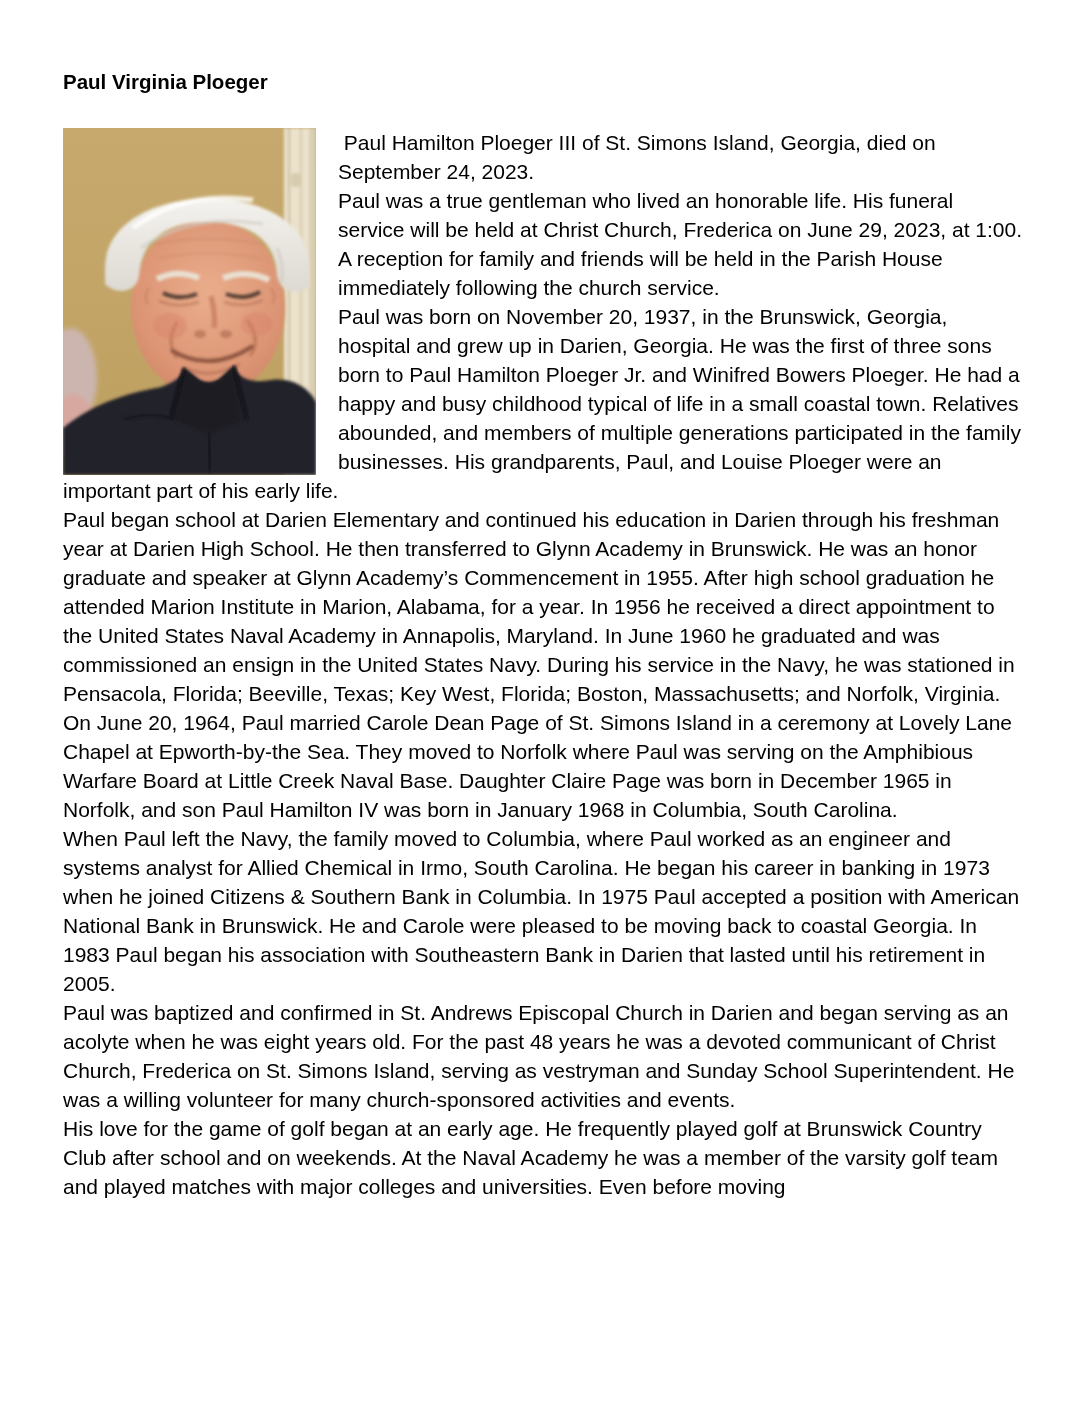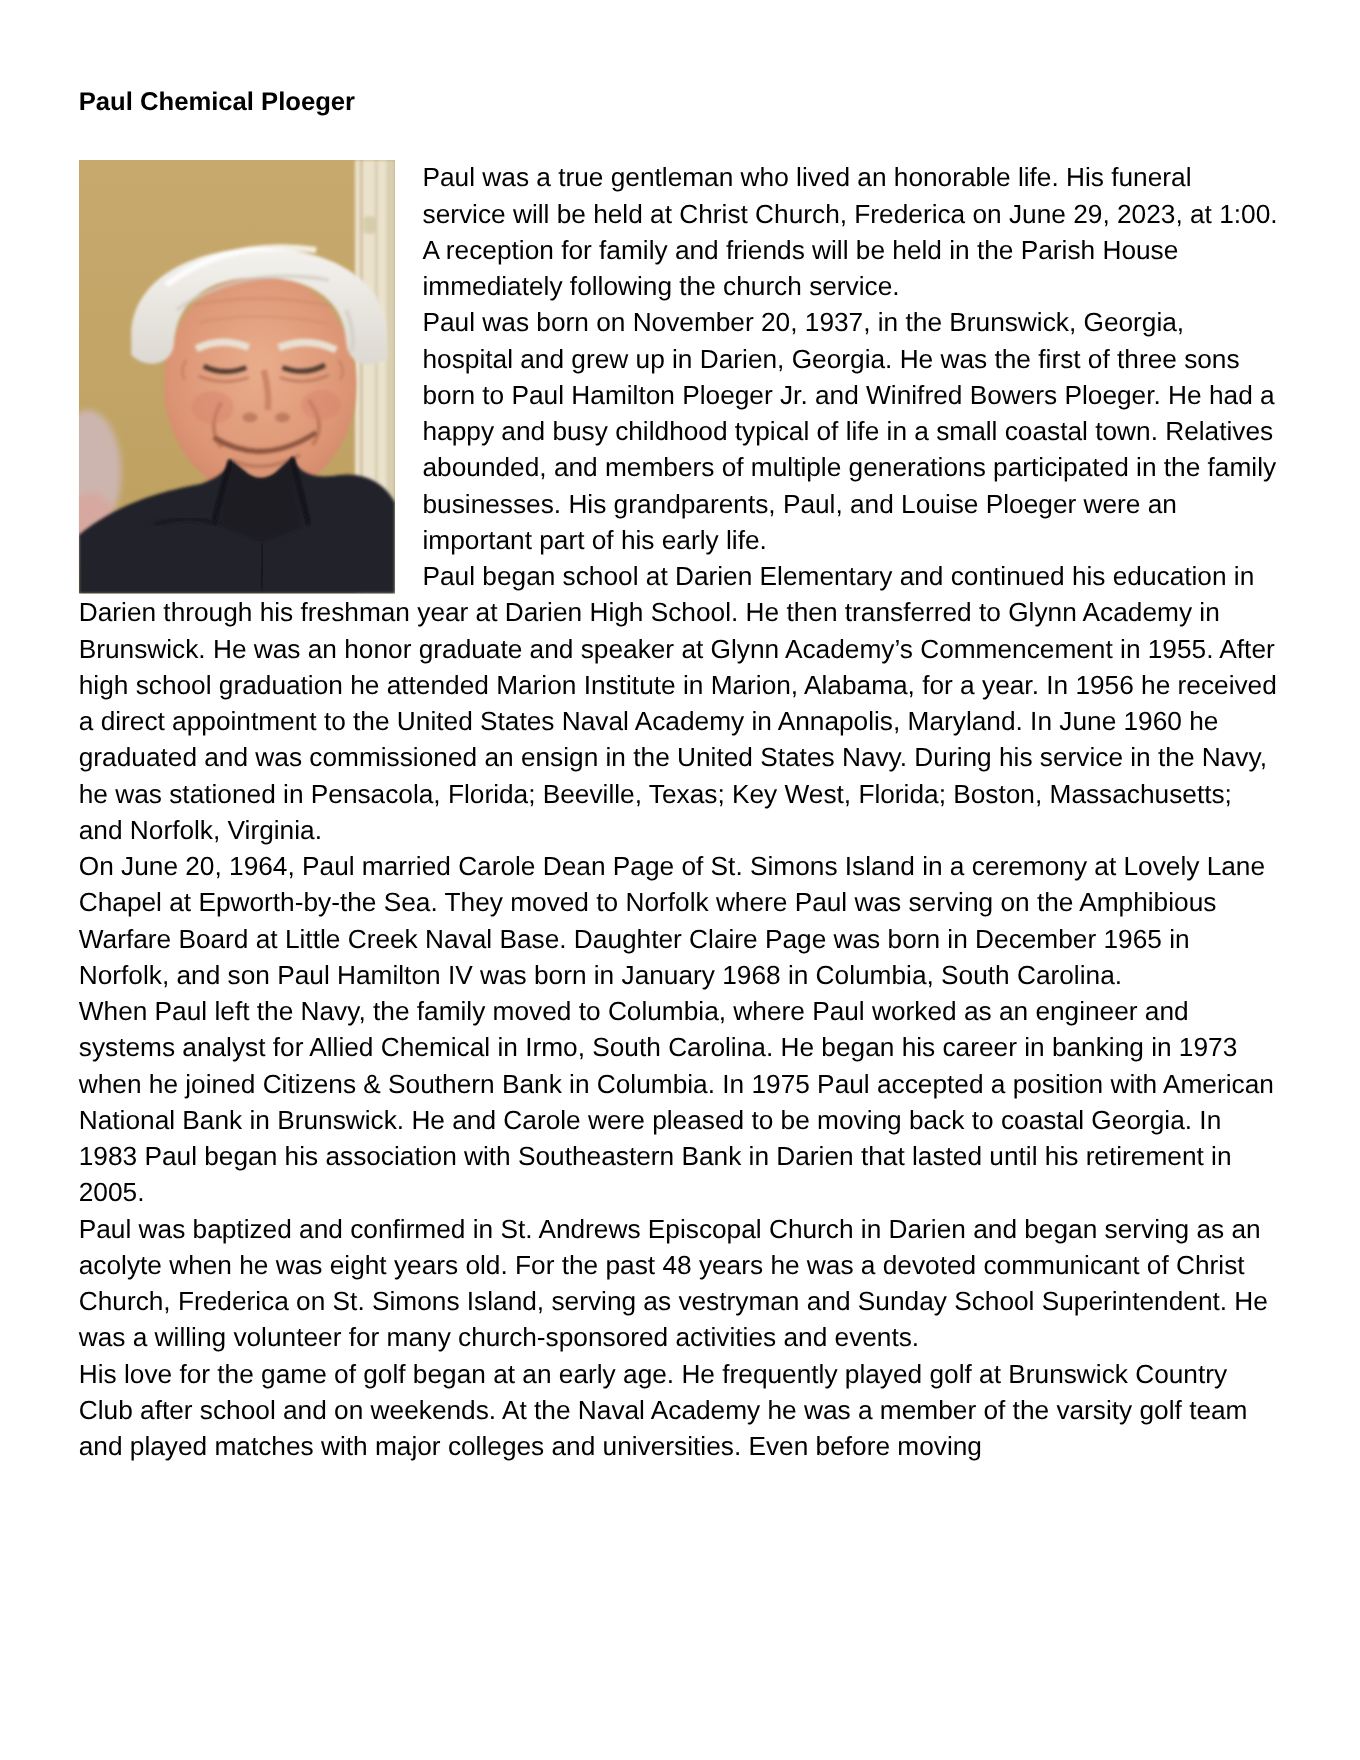--- a/index.html
+++ b/index.html
@@ -45,21 +45,21 @@
     color: #000000;
     text-align: left;
   }
   p.body-par.pre { white-space: pre-wrap; }
 </style>
 </head>
 <body>
 
 <div class="page">
 
-  <h1 class="doc-title">Paul Chemical Ploeger</h1>
+  <h1 class="doc-title">Paul Virginia Ploeger</h1>
 
   <div class="content">
 
     <div class="photo-wrap">
       <svg viewBox="0 0 253 347" xmlns="http://www.w3.org/2000/svg">
         <defs>
           <linearGradient id="bgGrad" x1="0" y1="0" x2="0" y2="1">
             <stop offset="0" stop-color="#c7a96e"></stop>
             <stop offset="1" stop-color="#bda05f"></stop>
           </linearGradient>
@@ -142,20 +142,21 @@
           <path d="M0,300 C34,272 72,264 98,259 C112,254 119,248 121,240 L136,252 Q146,258 157,251 L171,238 C175,249 186,256 208,252 C232,249 247,262 253,274 L253,347 L0,347 Z" fill="#24242c" filter="url(#soft1)"></path>
           <path d="M121,240 L112,292 L146,306 L178,294 L171,238 L157,251 Q146,258 136,252 Z" fill="#1b1b22" filter="url(#soft1)"></path>
           <path d="M121,240 L108,290" fill="none" stroke="#101016" stroke-width="3" filter="url(#soft1)"></path>
           <path d="M171,238 L184,292" fill="none" stroke="#101016" stroke-width="3" filter="url(#soft1)"></path>
           <path d="M60,292 Q90,282 112,292" fill="none" stroke="#15151b" stroke-width="3" opacity="0.8" filter="url(#soft1)"></path>
           <path d="M146,306 L147,344" fill="none" stroke="#14141a" stroke-width="3" filter="url(#soft1)"></path>
         </g>
       </svg>
     </div>
 
+    <p class="body-par pre"> Paul Hamilton Ploeger III of St. Simons Island, Georgia, died on September 24, 2023.</p>
     <p class="body-par">Paul was a true gentleman who lived an honorable life. His funeral service will be held at Christ Church, Frederica on June 29, 2023, at 1:00. A reception for family and friends will be held in the Parish House immediately following the church service.</p>
     <p class="body-par">Paul was born on November 20, 1937, in the Brunswick, Georgia, hospital and grew up in Darien, Georgia. He was the first of three sons born to Paul Hamilton Ploeger Jr. and Winifred Bowers Ploeger. He had a happy and busy childhood typical of life in a small coastal town. Relatives abounded, and members of multiple generations participated in the family businesses. His grandparents, Paul, and Louise Ploeger were an important part of his early life.</p>
     <p class="body-par">Paul began school at Darien Elementary and continued his education in Darien through his freshman year at Darien High School. He then transferred to Glynn Academy in Brunswick. He was an honor graduate and speaker at Glynn Academy’s Commencement in 1955. After high school graduation he attended Marion Institute in Marion, Alabama, for a year. In 1956 he received a direct appointment to the United States Naval Academy in Annapolis, Maryland. In June 1960 he graduated and was commissioned an ensign in the United States Navy. During his service in the Navy, he was stationed in Pensacola, Florida; Beeville, Texas; Key West, Florida; Boston, Massachusetts; and Norfolk, Virginia.</p>
     <p class="body-par">On June 20, 1964, Paul married Carole Dean Page of St. Simons Island in a ceremony at Lovely Lane Chapel at Epworth-by-the Sea. They moved to Norfolk where Paul was serving on the Amphibious Warfare Board at Little Creek Naval Base. Daughter Claire Page was born in December 1965 in Norfolk, and son Paul Hamilton IV was born in January 1968 in Columbia, South Carolina.</p>
     <p class="body-par">When Paul left the Navy, the family moved to Columbia, where Paul worked as an engineer and systems analyst for Allied Chemical in Irmo, South Carolina. He began his career in banking in 1973 when he joined Citizens &amp; Southern Bank in Columbia. In 1975 Paul accepted a position with American National Bank in Brunswick. He and Carole were pleased to be moving back to coastal Georgia. In 1983 Paul began his association with Southeastern Bank in Darien that lasted until his retirement in 2005.</p>
     <p class="body-par">Paul was baptized and confirmed in St. Andrews Episcopal Church in Darien and began serving as an acolyte when he was eight years old. For the past 48 years he was a devoted communicant of Christ Church, Frederica on St. Simons Island, serving as vestryman and Sunday School Superintendent. He was a willing volunteer for many church-sponsored activities and events.</p>
     <p class="body-par">His love for the game of golf began at an early age. He frequently played golf at Brunswick Country Club after school and on weekends. At the Naval Academy he was a member of the varsity golf team and played matches with major colleges and universities. Even before moving</p>
 
   </div>
 </div>

